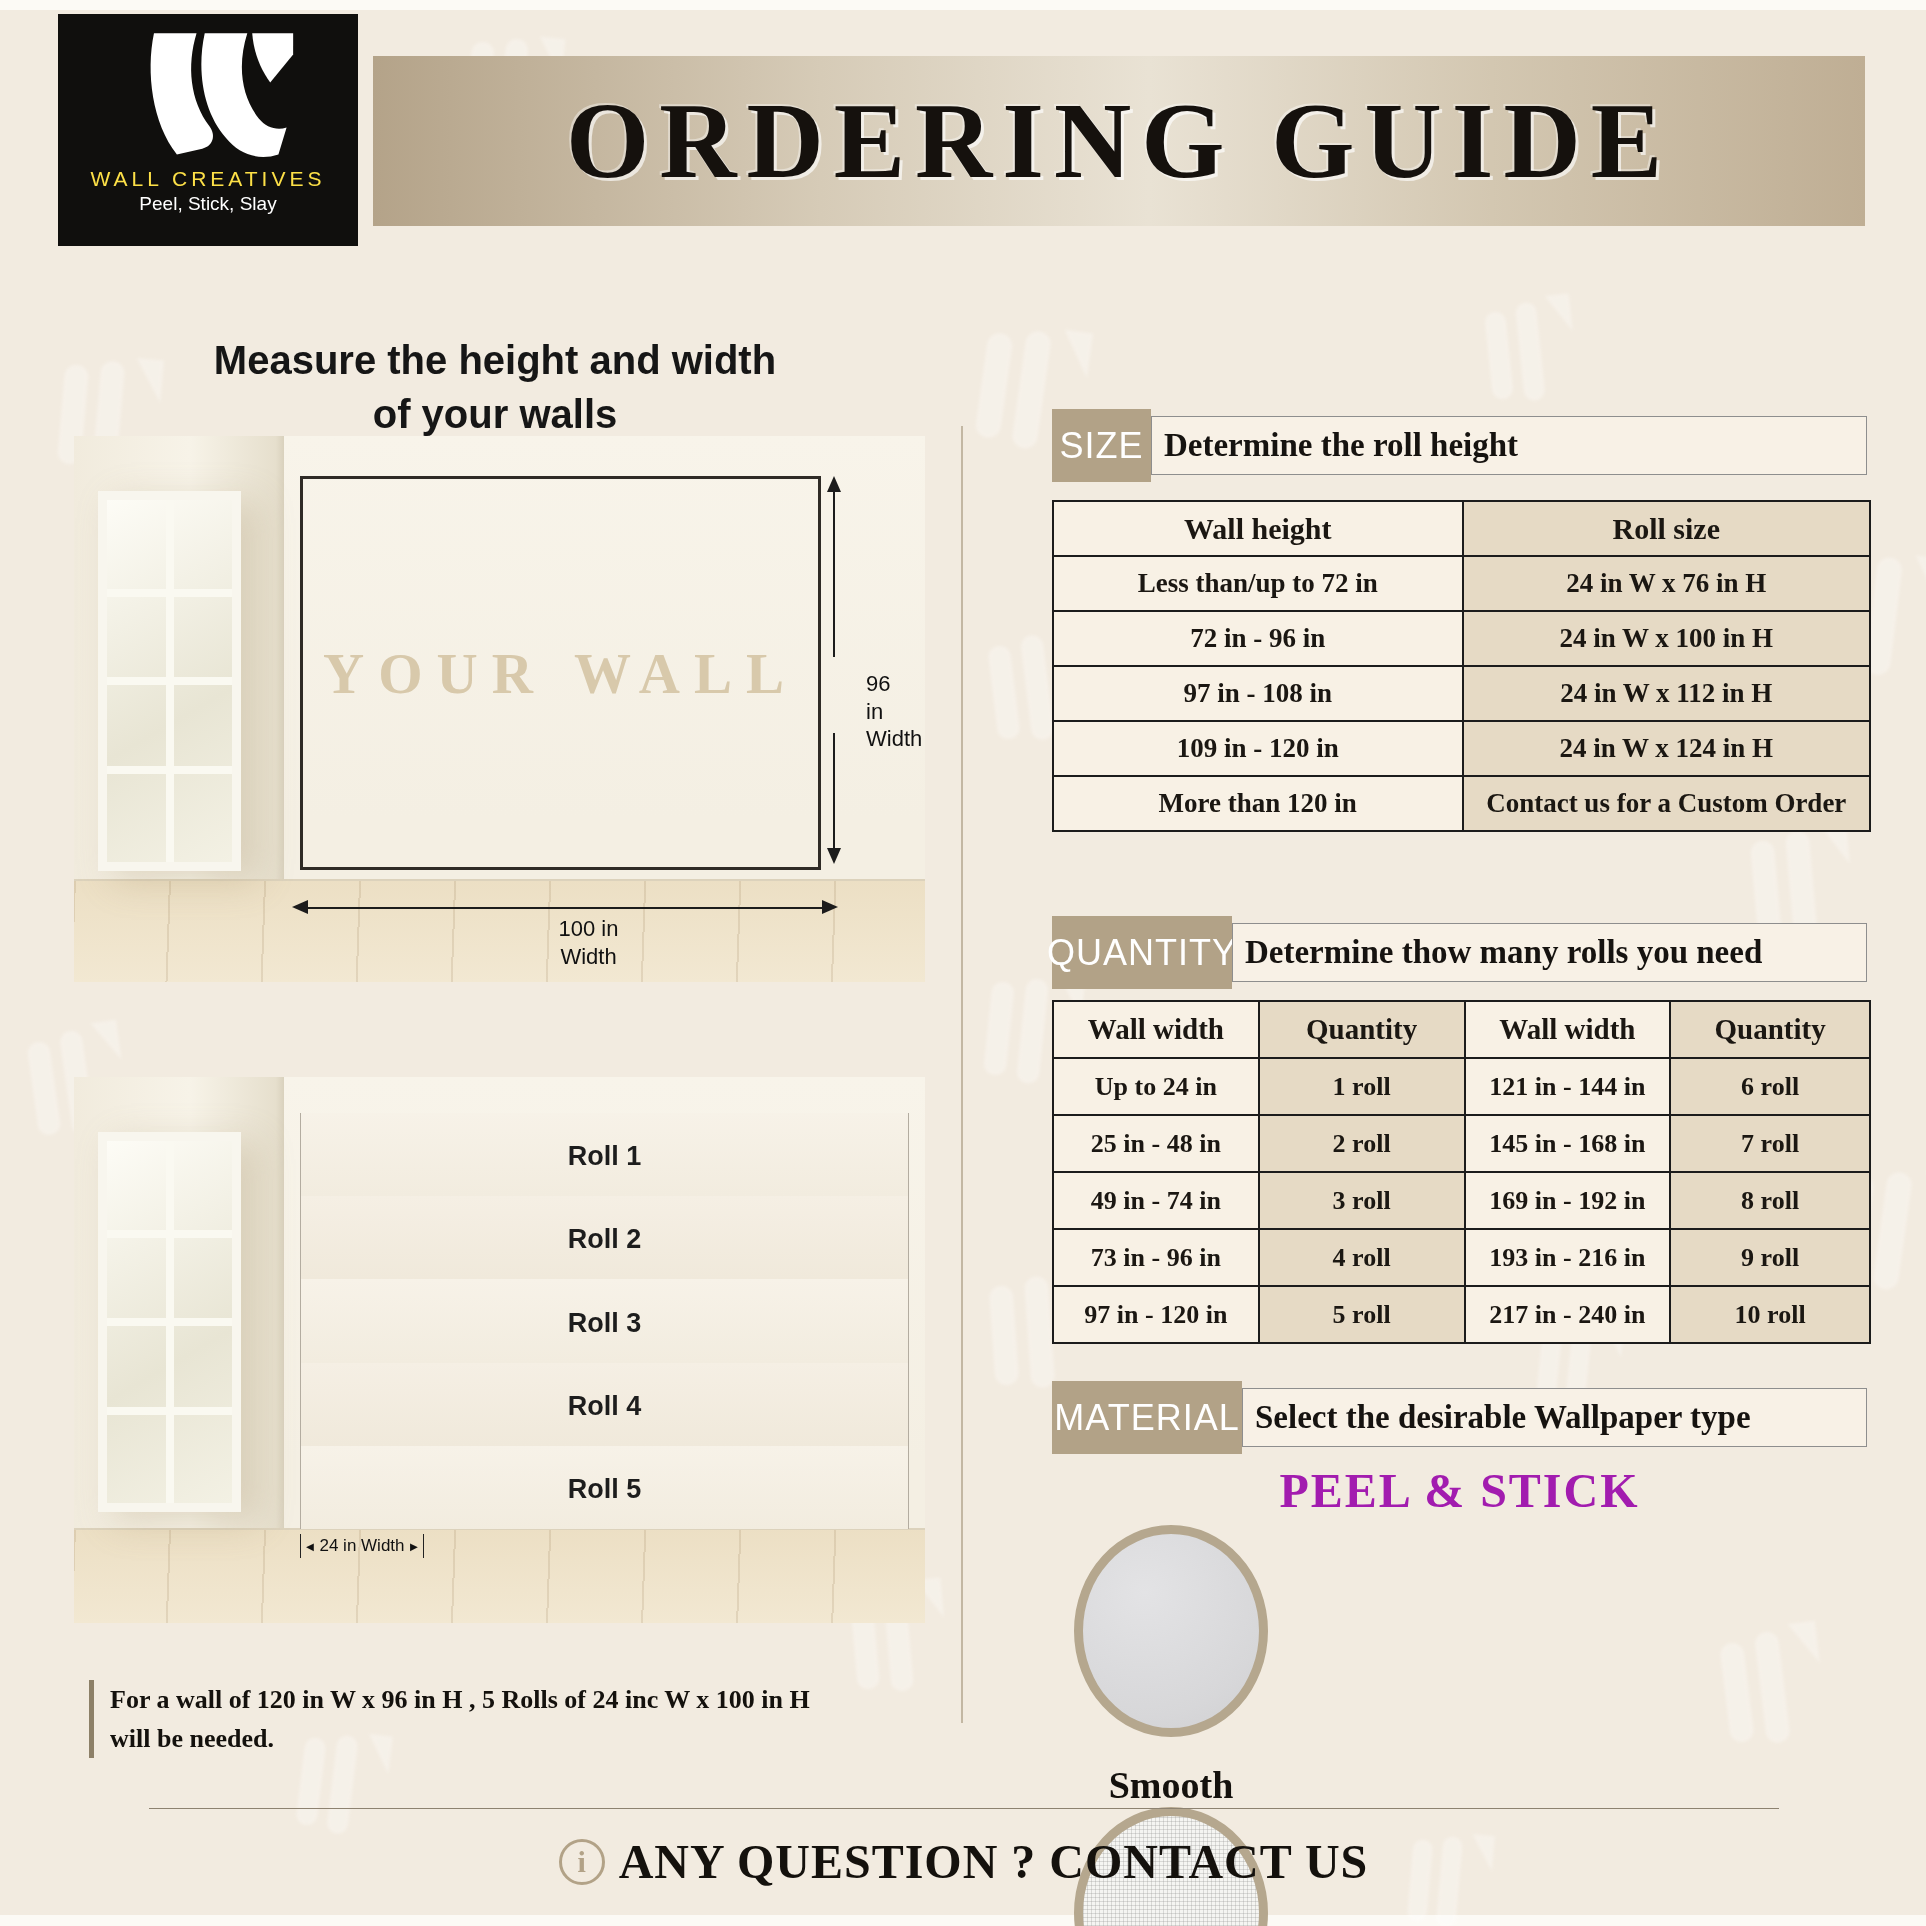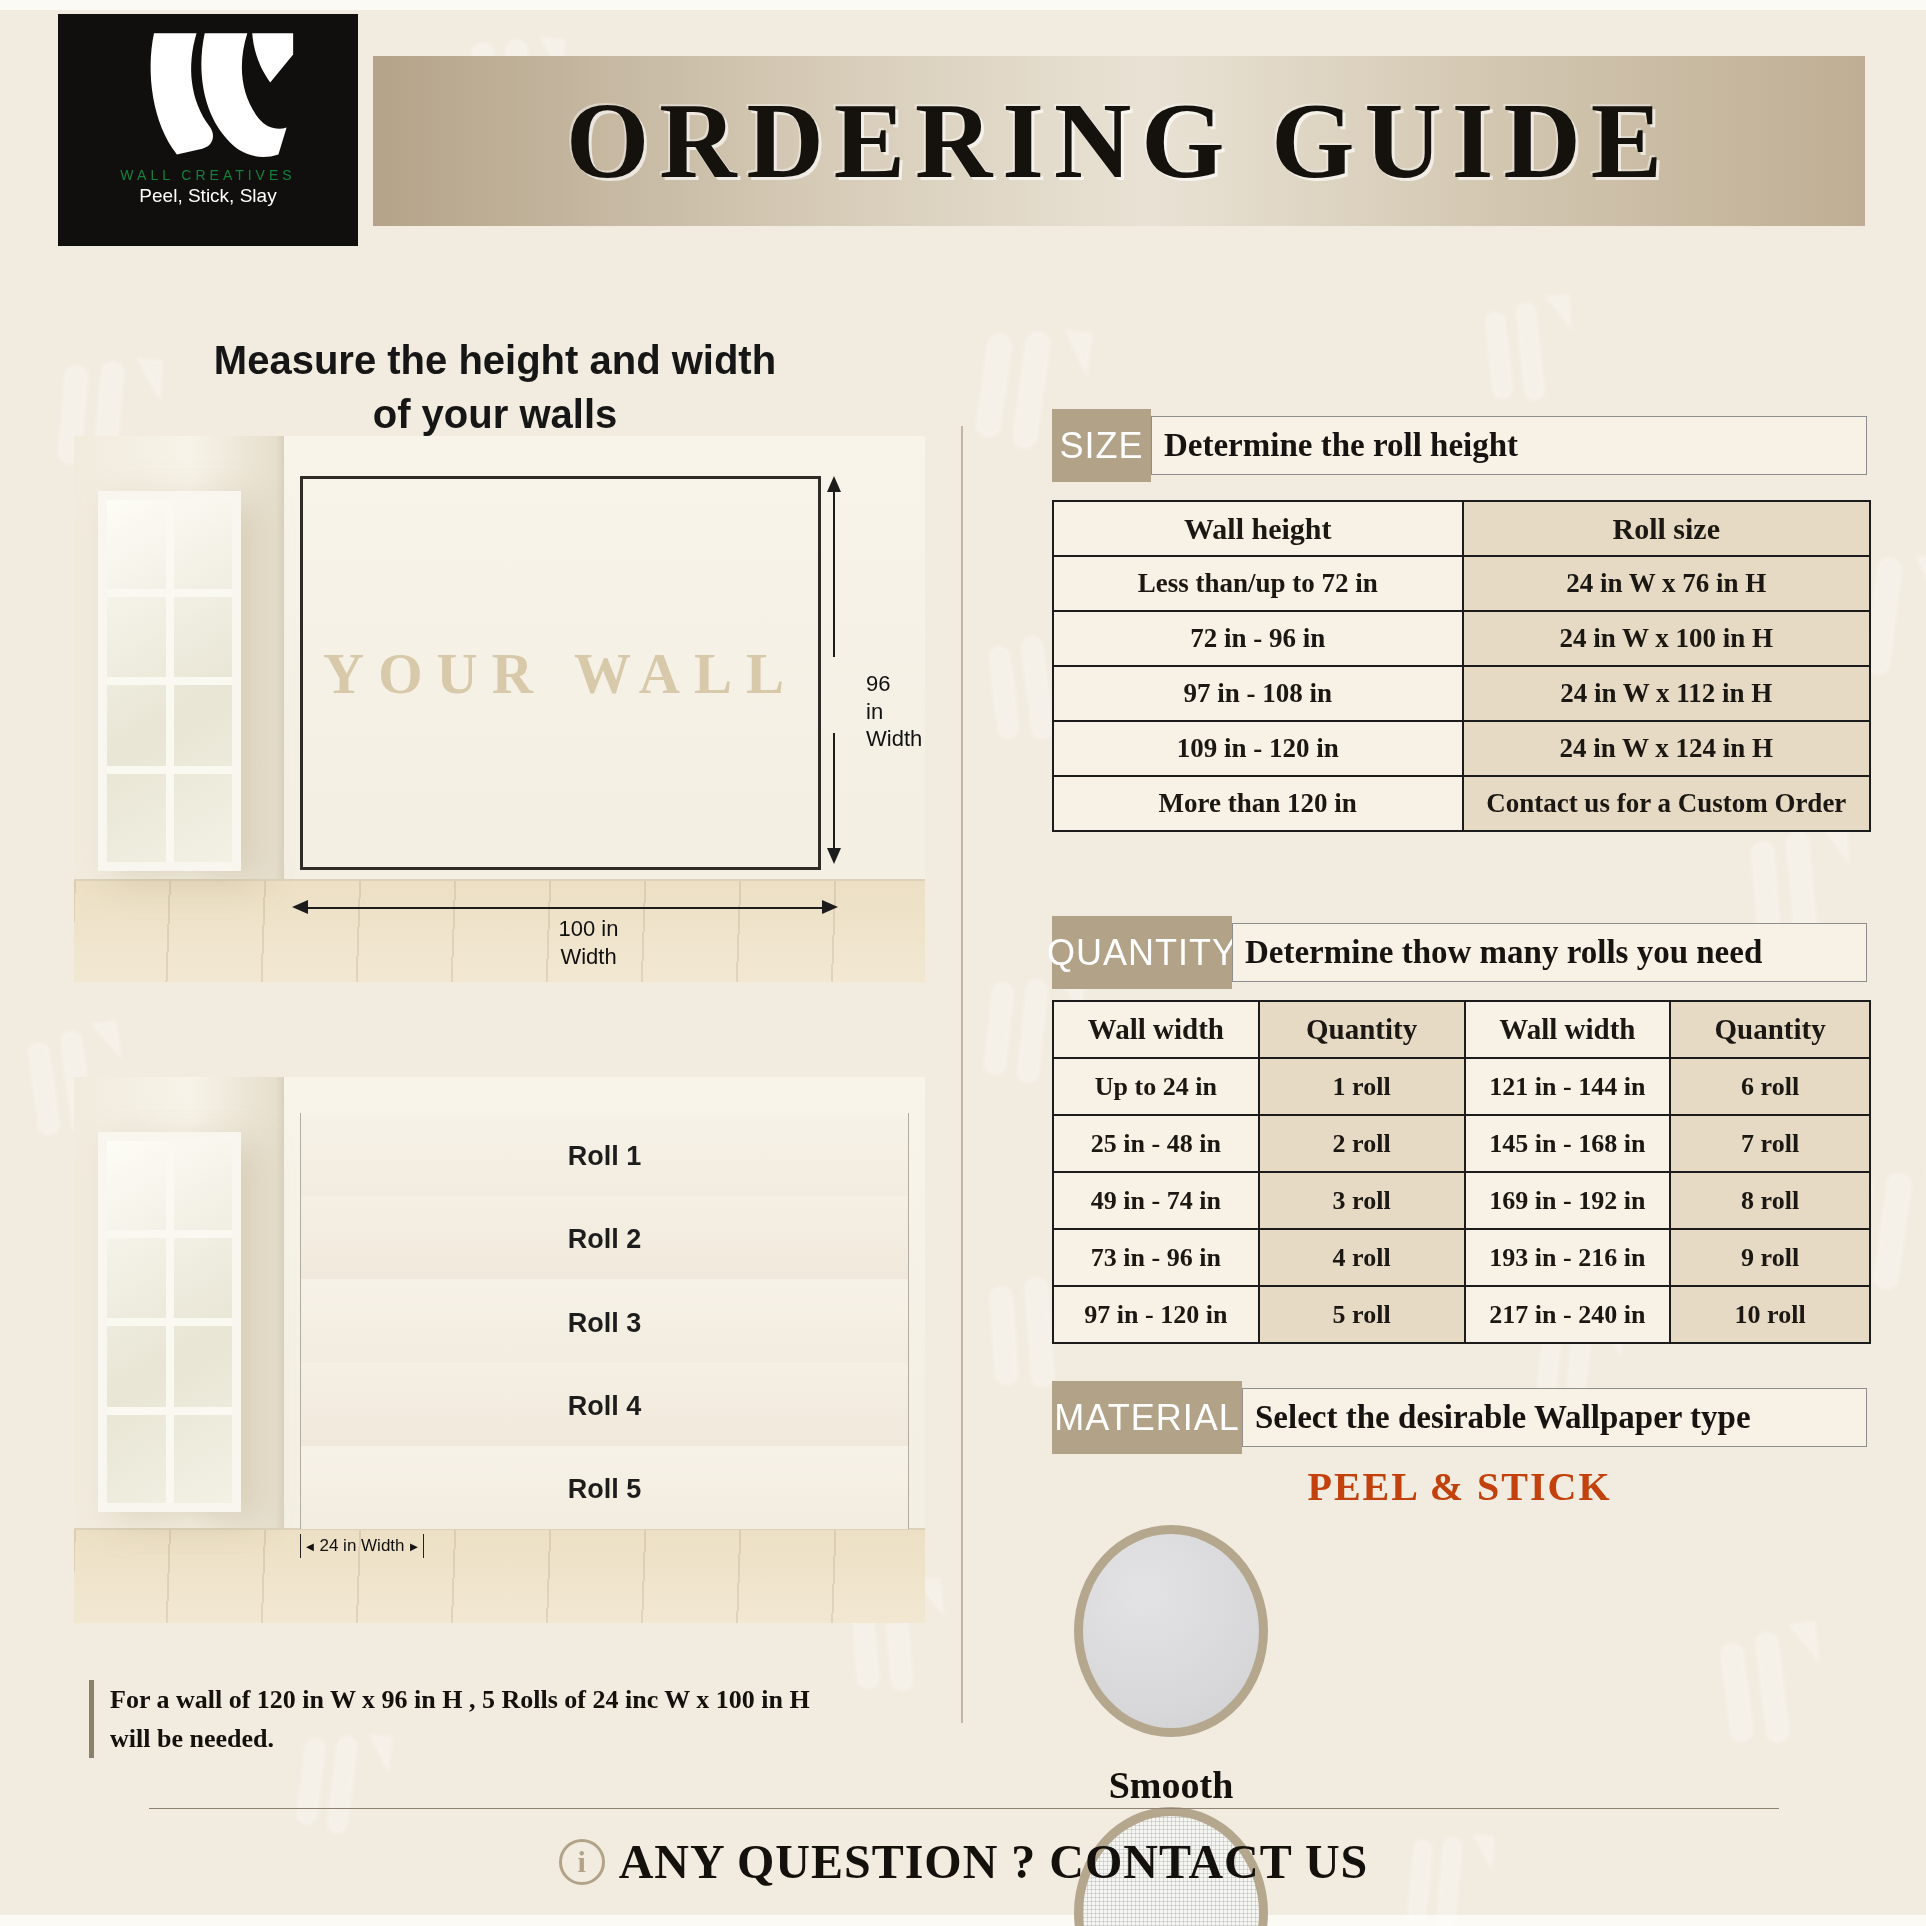--- a/index.html
+++ b/index.html
@@ -12,21 +12,21 @@
 
   
   .wm{position:absolute;width:28px;height:117px;background:#fff;border-radius:14px;opacity:.30;filter:blur(2px);}
   .wm::before{content:"";position:absolute;left:42px;top:-8px;width:28px;height:131px;background:#fff;border-radius:14px;}
   .wm::after{content:"";position:absolute;left:83px;top:-14px;width:0;height:0;border-left:32px solid transparent;border-top:50px solid #fff;}
 
   
   .logo-box{position:absolute;left:58px;top:14px;width:300px;height:232px;background:#100f0d;
             display:flex;flex-direction:column;align-items:center;z-index:3;}
   .logo-mark{margin-top:16px;}
-  .brand-name{color:#15803d;font-size:14px;letter-spacing:4px;margin-top:6px;white-space:nowrap;}
+  .brand-name{color:#fde047;font-size:21px;letter-spacing:4px;margin-top:6px;white-space:nowrap;}
   .brand-tagline{color:#fff;font-size:19px;margin-top:2px;white-space:nowrap;}
   .title-band{position:absolute;left:373px;top:56px;width:1492px;height:170px;z-index:2;
               background:linear-gradient(90deg,#b4a389 0%,#d6cbb7 30%,#e9e2d4 52%,#d3c7b1 75%,#bfae94 100%);
               display:flex;align-items:center;justify-content:center;}
   .page-title{font-family:"Liberation Serif","DejaVu Serif",serif;font-weight:900;font-size:107px;
               letter-spacing:10px;color:#15110d;margin:0;
               text-shadow:3px 3px 0 rgba(255,255,255,.65),-2px -2px 0 rgba(255,255,255,.4);}
 
   
   .col-heading{position:absolute;text-align:center;font-weight:bold;font-size:40px;line-height:1.35;color:#161616;z-index:2;}
@@ -104,22 +104,22 @@
   .size-tbl .tcell{font-size:27px;}
   .size-tbl .trow.hdr .tcell{font-size:30px;}
   .size-tbl .tcell:nth-child(1){flex:0 0 50%;}
   .size-tbl .tcell:nth-child(2){flex:1;}
   .qty-tbl .trow{height:55px;}
   .qty-tbl .tcell{flex:0 0 25%;font-size:26px;}
   .qty-tbl .tcell:last-child{flex:1;}
   .qty-tbl .trow.hdr .tcell{font-size:29px;}
 
   .peelstick{position:absolute;left:1052px;top:1463px;width:815px;text-align:center;
-             font-family:"Liberation Serif","DejaVu Serif",serif;font-weight:900;font-size:40px;
-             letter-spacing:2px;color:#c2410c;z-index:2;}
+             font-family:"Liberation Serif","DejaVu Serif",serif;font-weight:900;font-size:48px;
+             letter-spacing:2px;color:#a21caf;z-index:2;}
   .materials{position:absolute;left:1052px;top:1525px;width:815px;display:flex;justify-content:flex-end;z-index:2;flex-direction:column;}
   .mat{width:238px;display:flex;flex-direction:column;align-items:center;}
   .mat-circle{width:194px;height:212px;border-radius:50%;border:9px solid #b5a78e;box-sizing:border-box;}
   .mat-smooth{background:radial-gradient(circle at 35% 30%,#e3e3e5 0%,#d7d7d9 70%,#cfcfd1 100%);}
   .mat-fabric{background-color:#f5f5f2;
       background-image:repeating-linear-gradient(0deg,rgba(150,150,148,.30) 0 1px,transparent 1px 4px),
                        repeating-linear-gradient(90deg,rgba(150,150,148,.30) 0 1px,transparent 1px 4px);}
   .mat-canvas{background-color:#f8f7f3;
       background-image:radial-gradient(rgba(140,138,130,.30) 1px,transparent 1.4px),
                        radial-gradient(rgba(190,188,178,.35) 1px,transparent 1.4px);

